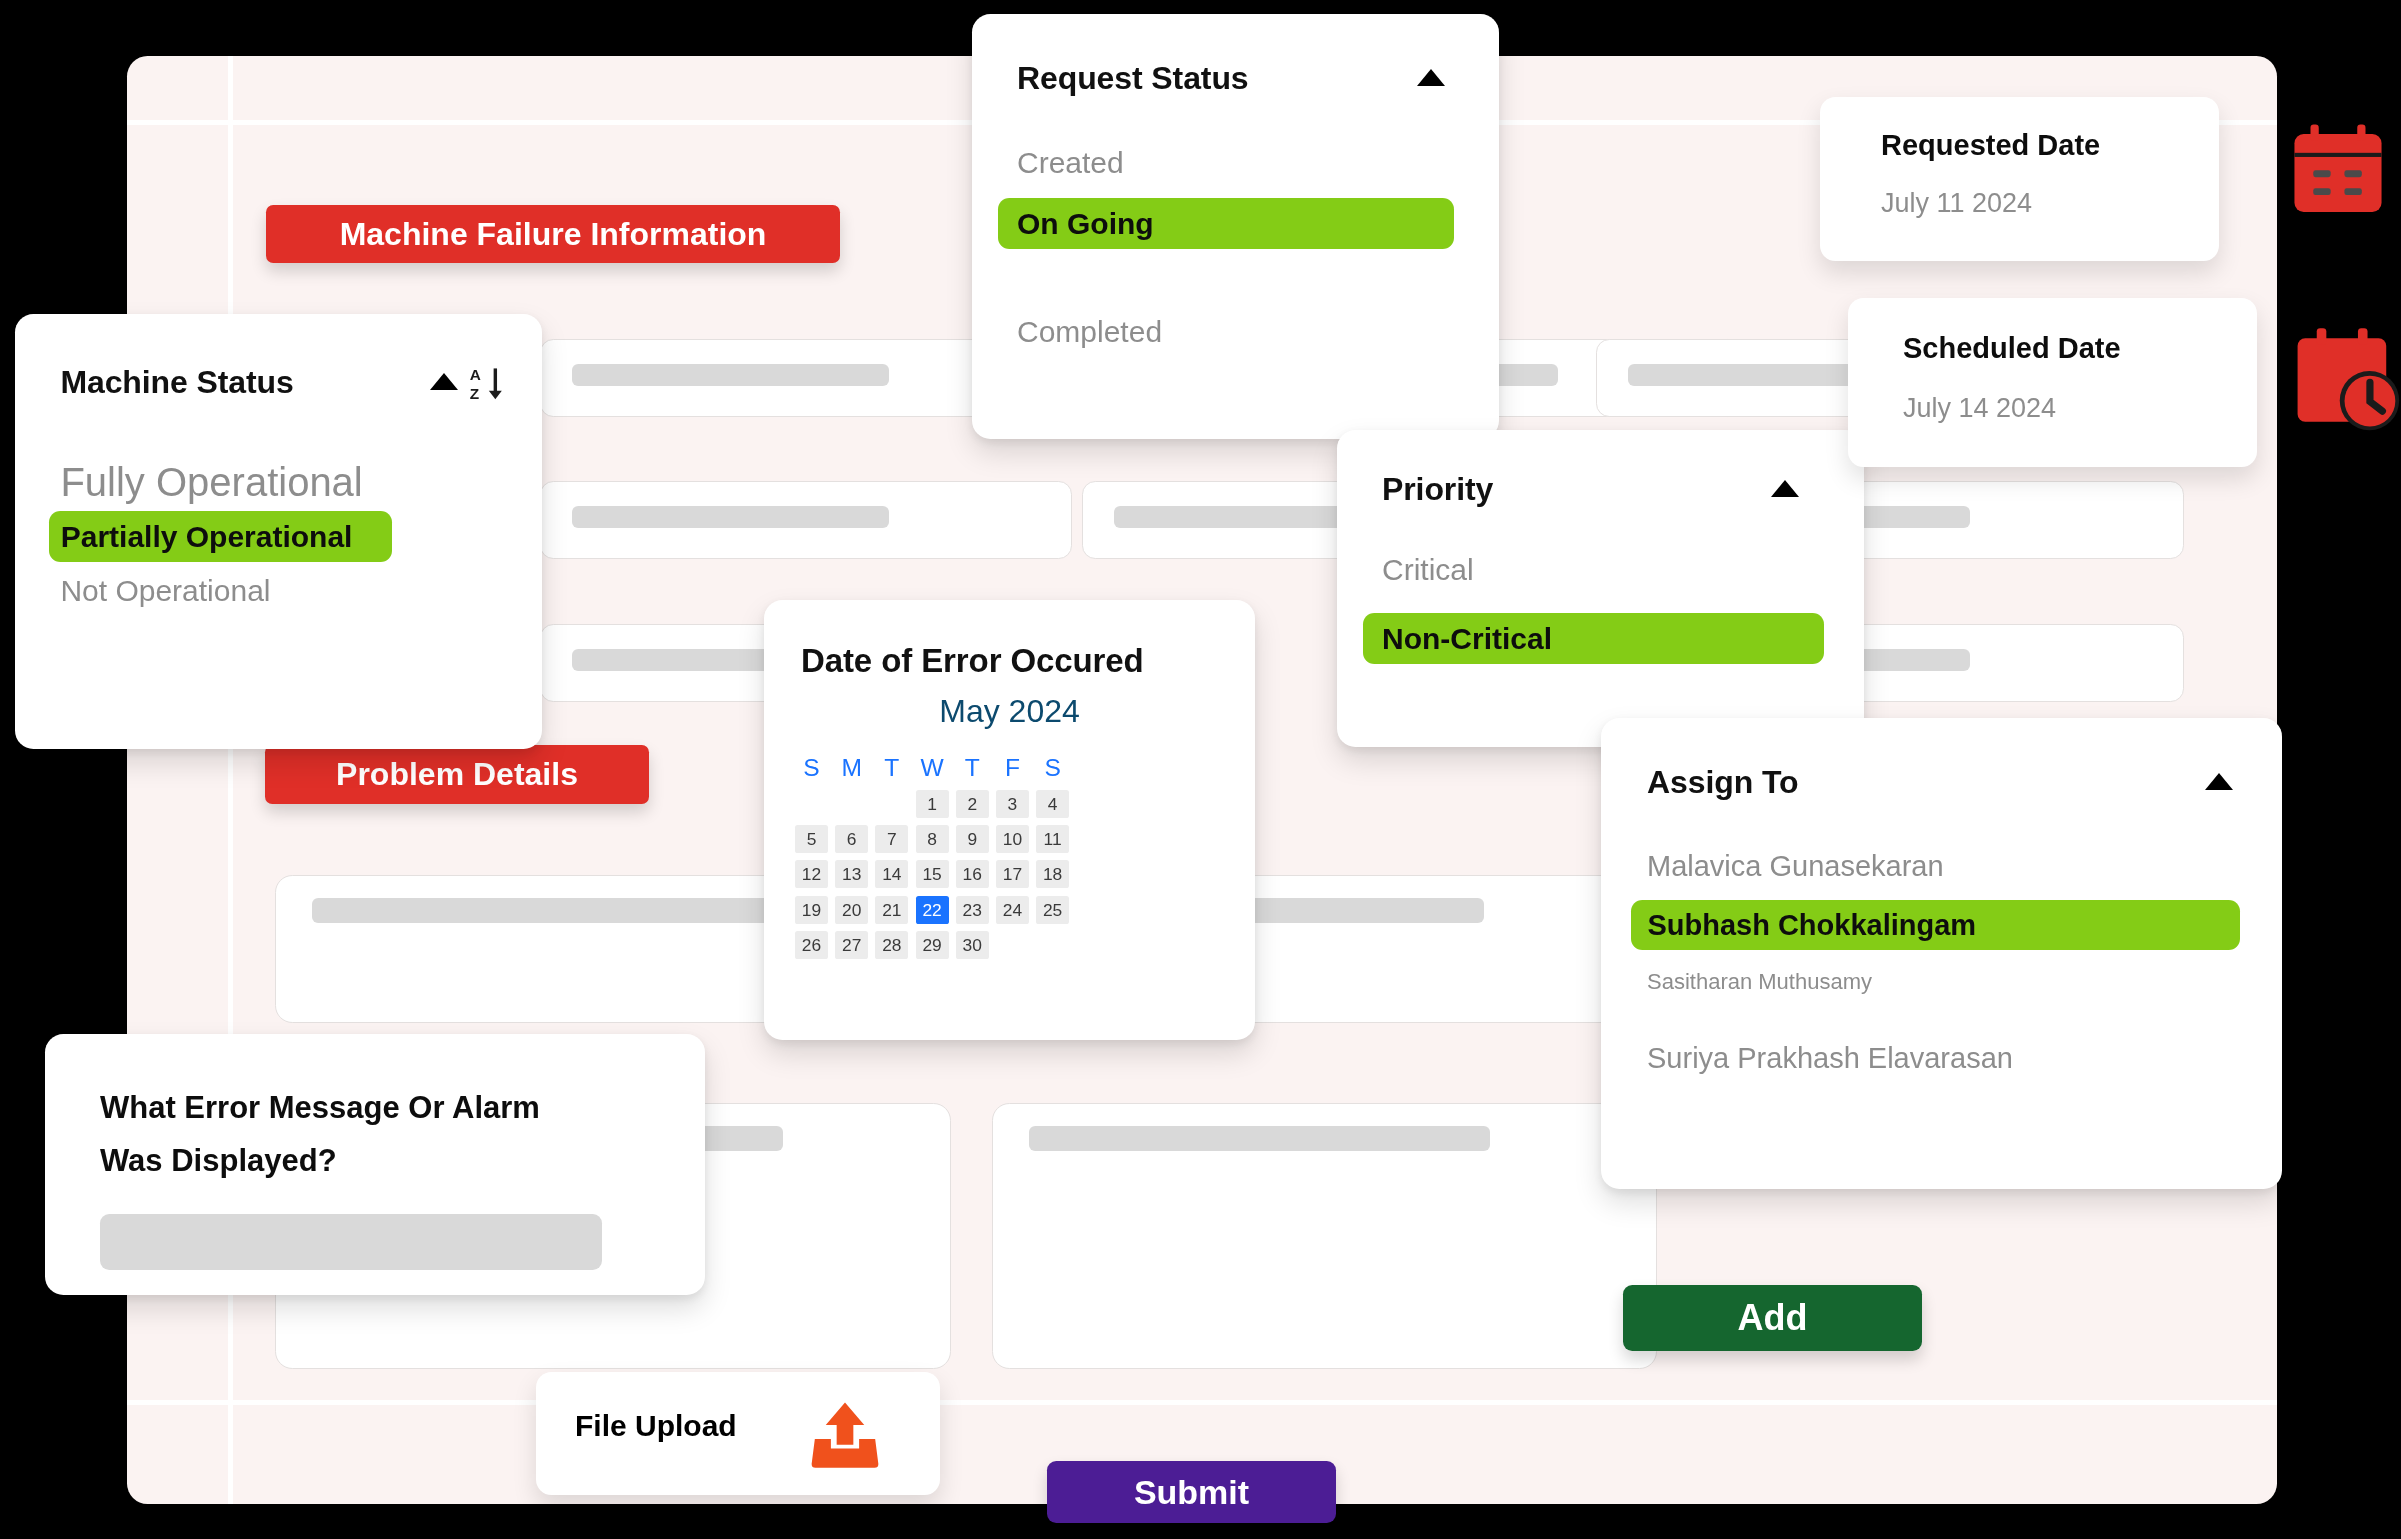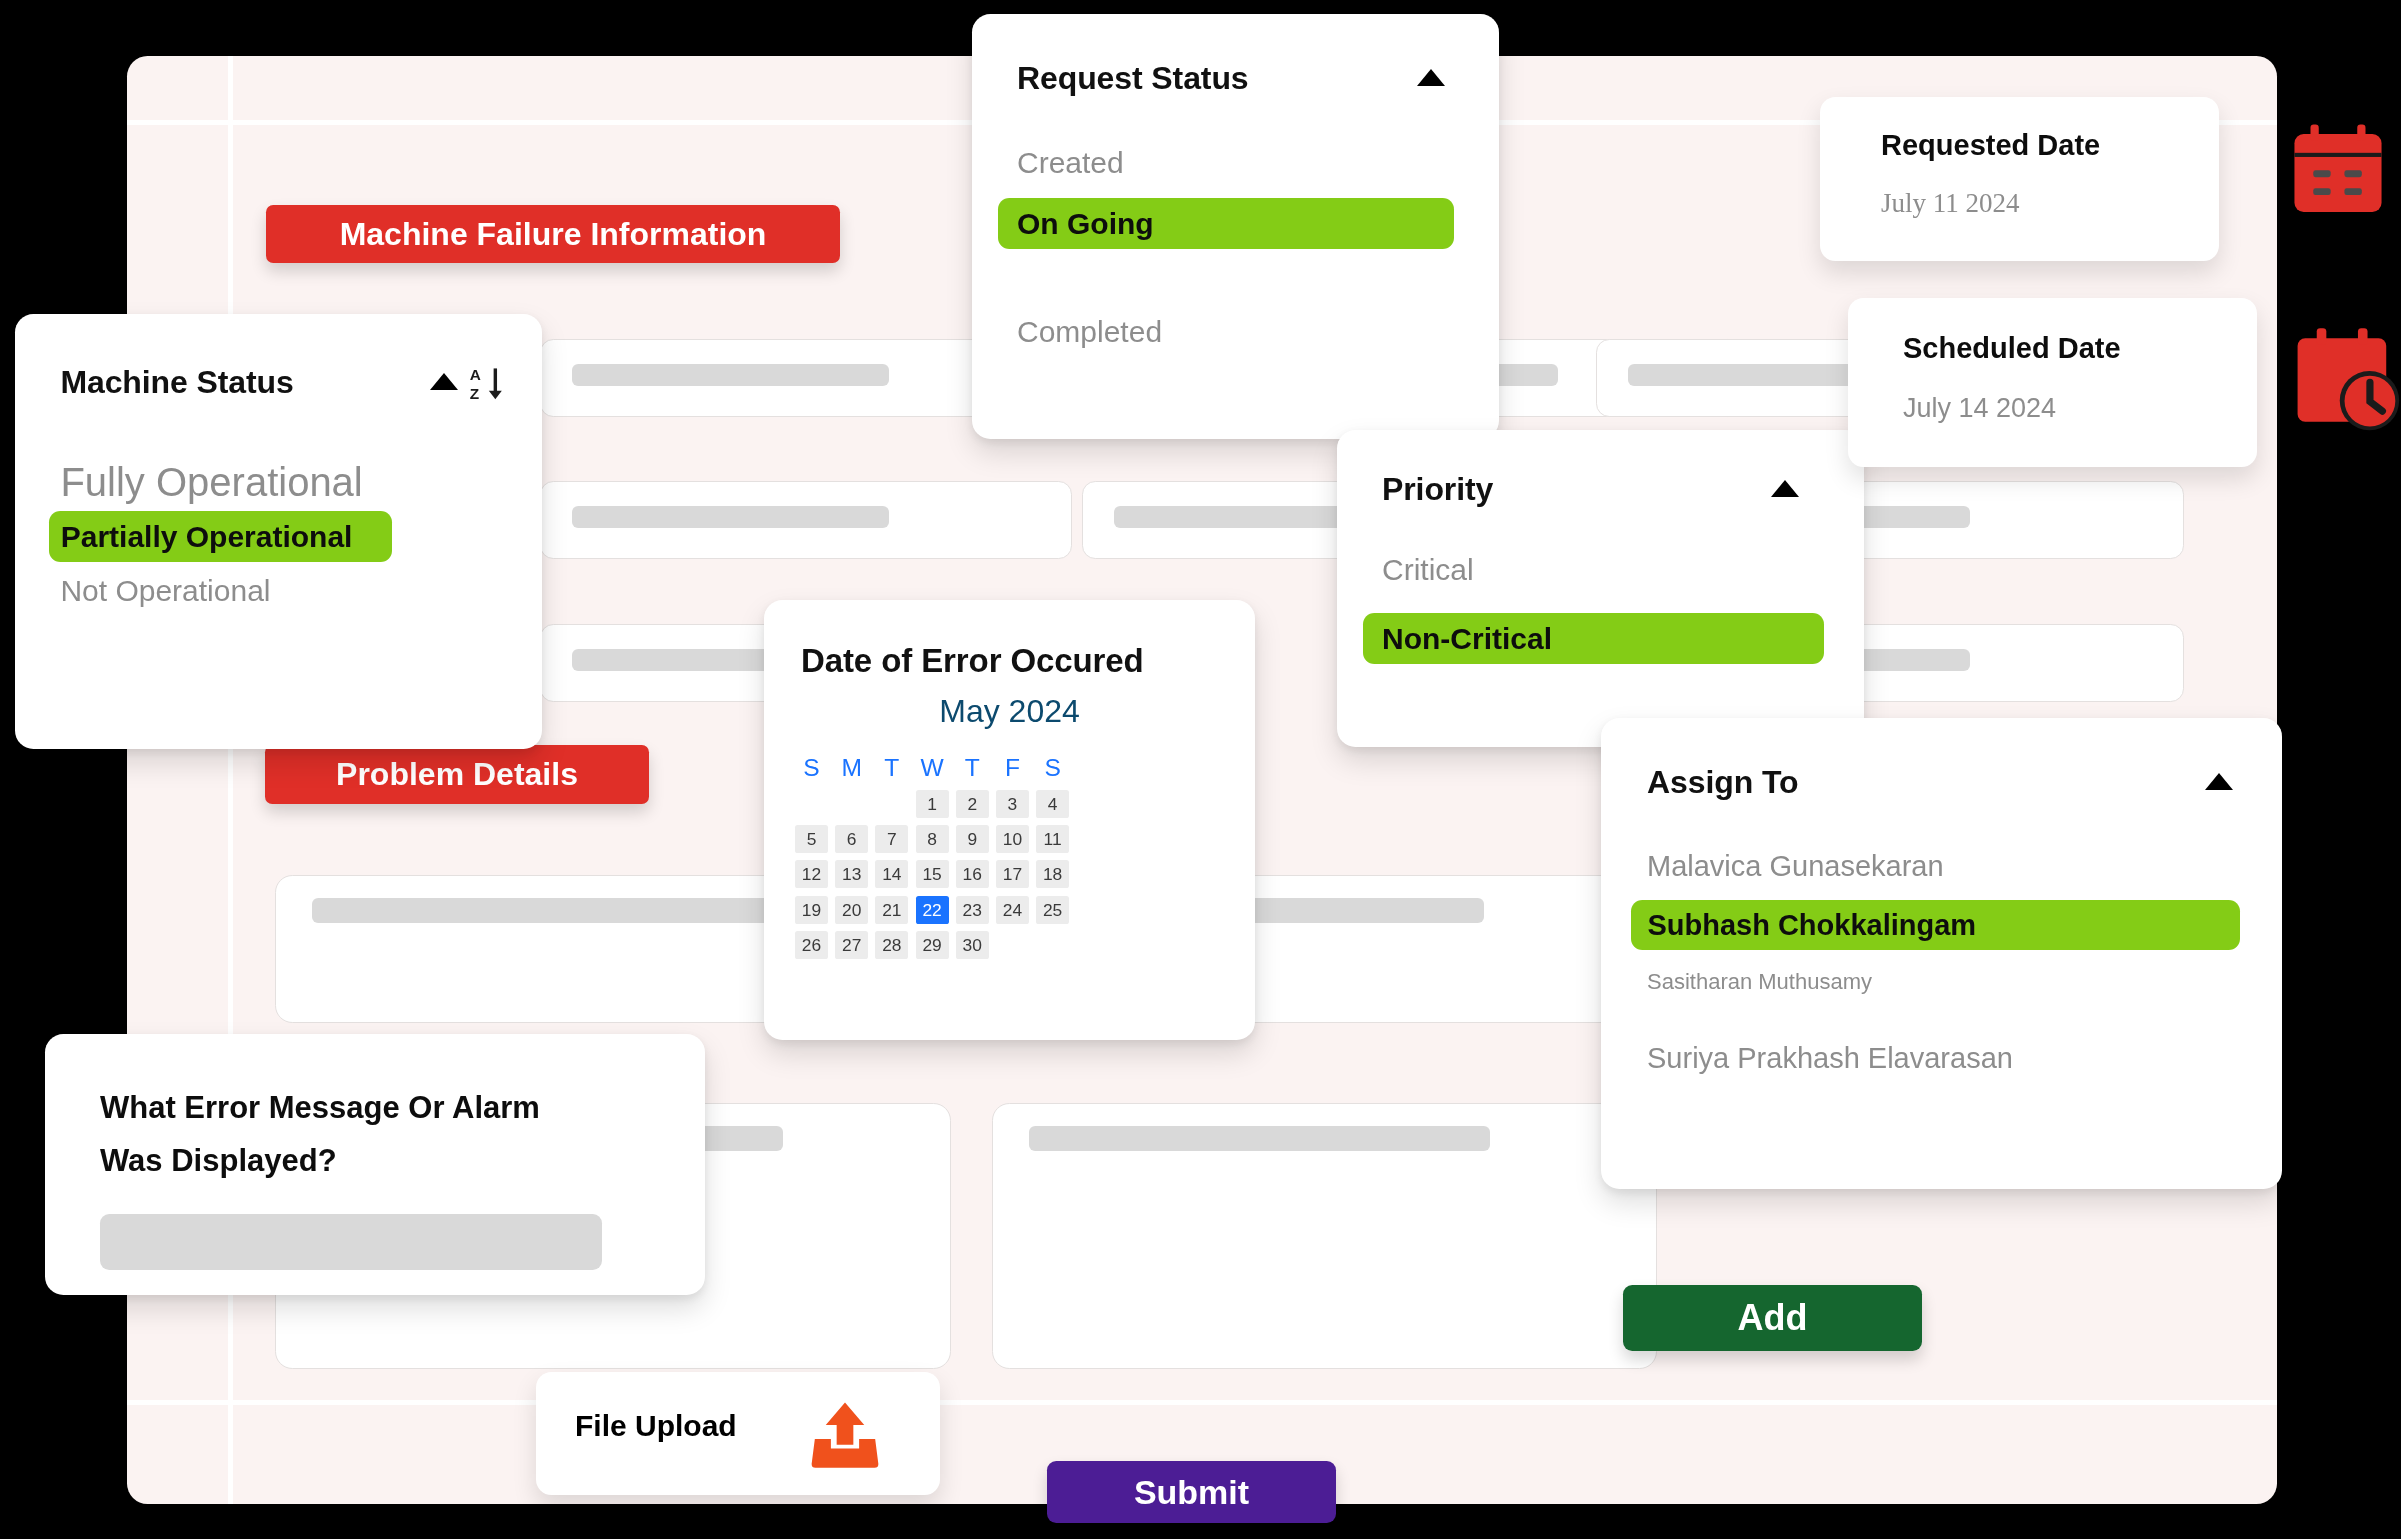--- a/index.html
+++ b/index.html
@@ -212,21 +212,21 @@
     <div class="tri-up" style="position:absolute; left:604px; top:55px;"></div>
 
     <div class="opt" style="position:absolute; left:46px; top:132px; font-size:29px;">Malavica Gunasekaran</div>
     <div class="opt selected" style="position:absolute; left:30px; top:182px; width:609px; height:50px; font-size:29px; line-height:50px; padding-left:16.4px;">Subhash Chokkalingam</div>
     <div class="opt" style="position:absolute; left:46px; top:251px; font-size:22px;">Sasitharan Muthusamy</div>
     <div class="opt" style="position:absolute; left:46px; top:324px; font-size:29px;">Suriya Prakhash Elavarasan</div>
   </div>
 
   <div class="soft-card" style="left:1820px; top:97px; width:399px; height:164px;">
     <div style="position:absolute; left:61px; top:32px; font-size:29px; font-weight:700; color:#0d0d0d;">Requested Date</div>
-    <div style="position:absolute; left:61px; top:91px; font-size:27px; color:#8d8d8d;font-family:Liberation Serif, serif;">July 11  2024</div>
+    <div style="position:absolute; left:61px; top:91px; font-size:27px; color:#8d8d8d;">July 11  2024</div>
   </div>
   <svg style="position:absolute; left:2283px; top:118px;" width="110" height="110" viewBox="0 0 24 24">
     <rect x="2.5" y="3.5" width="19" height="17" rx="2" fill="#e02f28"></rect>
     <rect x="6" y="1.4" width="1.8" height="3.6" rx="0.7" fill="#e02f28"></rect>
     <rect x="16.2" y="1.4" width="1.8" height="3.6" rx="0.7" fill="#e02f28"></rect>
     <rect x="2.5" y="7.6" width="19" height="0.9" fill="#1b1b1b"></rect>
     <rect x="6.6" y="11.4" width="3.8" height="1.5" rx="0.5" fill="#4a4a4a"></rect>
     <rect x="13.4" y="11.4" width="3.8" height="1.5" rx="0.5" fill="#4a4a4a"></rect>
     <rect x="6.6" y="15.3" width="3.8" height="1.5" rx="0.5" fill="#4a4a4a"></rect>
     <rect x="13.4" y="15.3" width="3.8" height="1.5" rx="0.5" fill="#4a4a4a"></rect>

